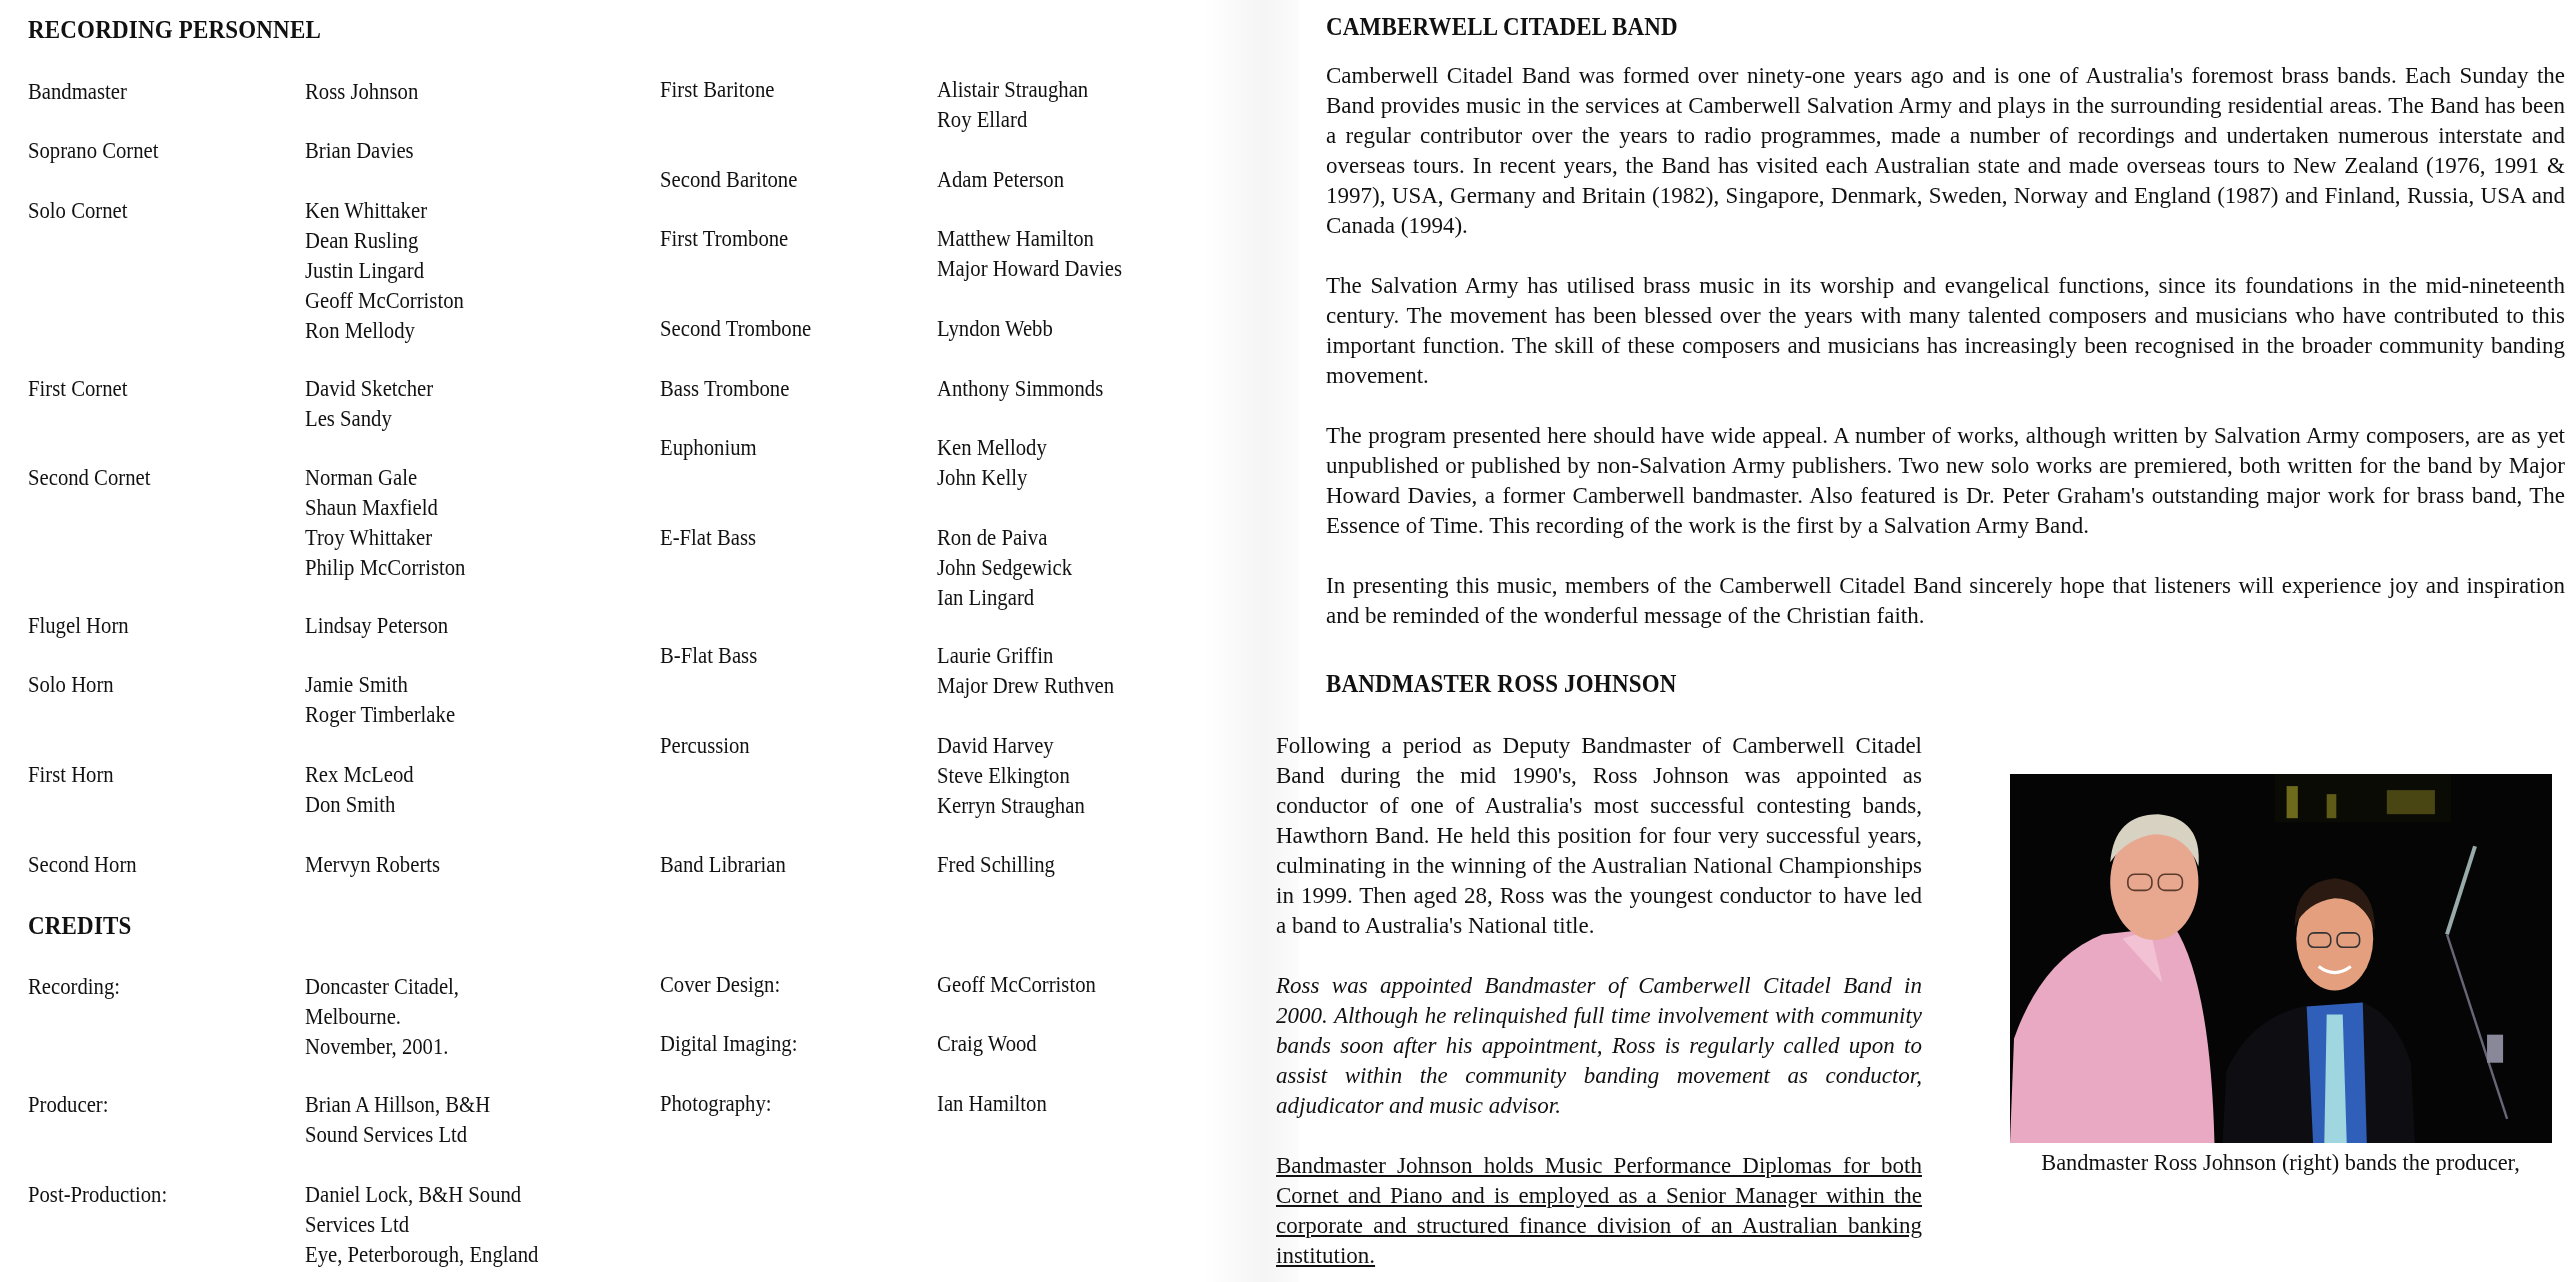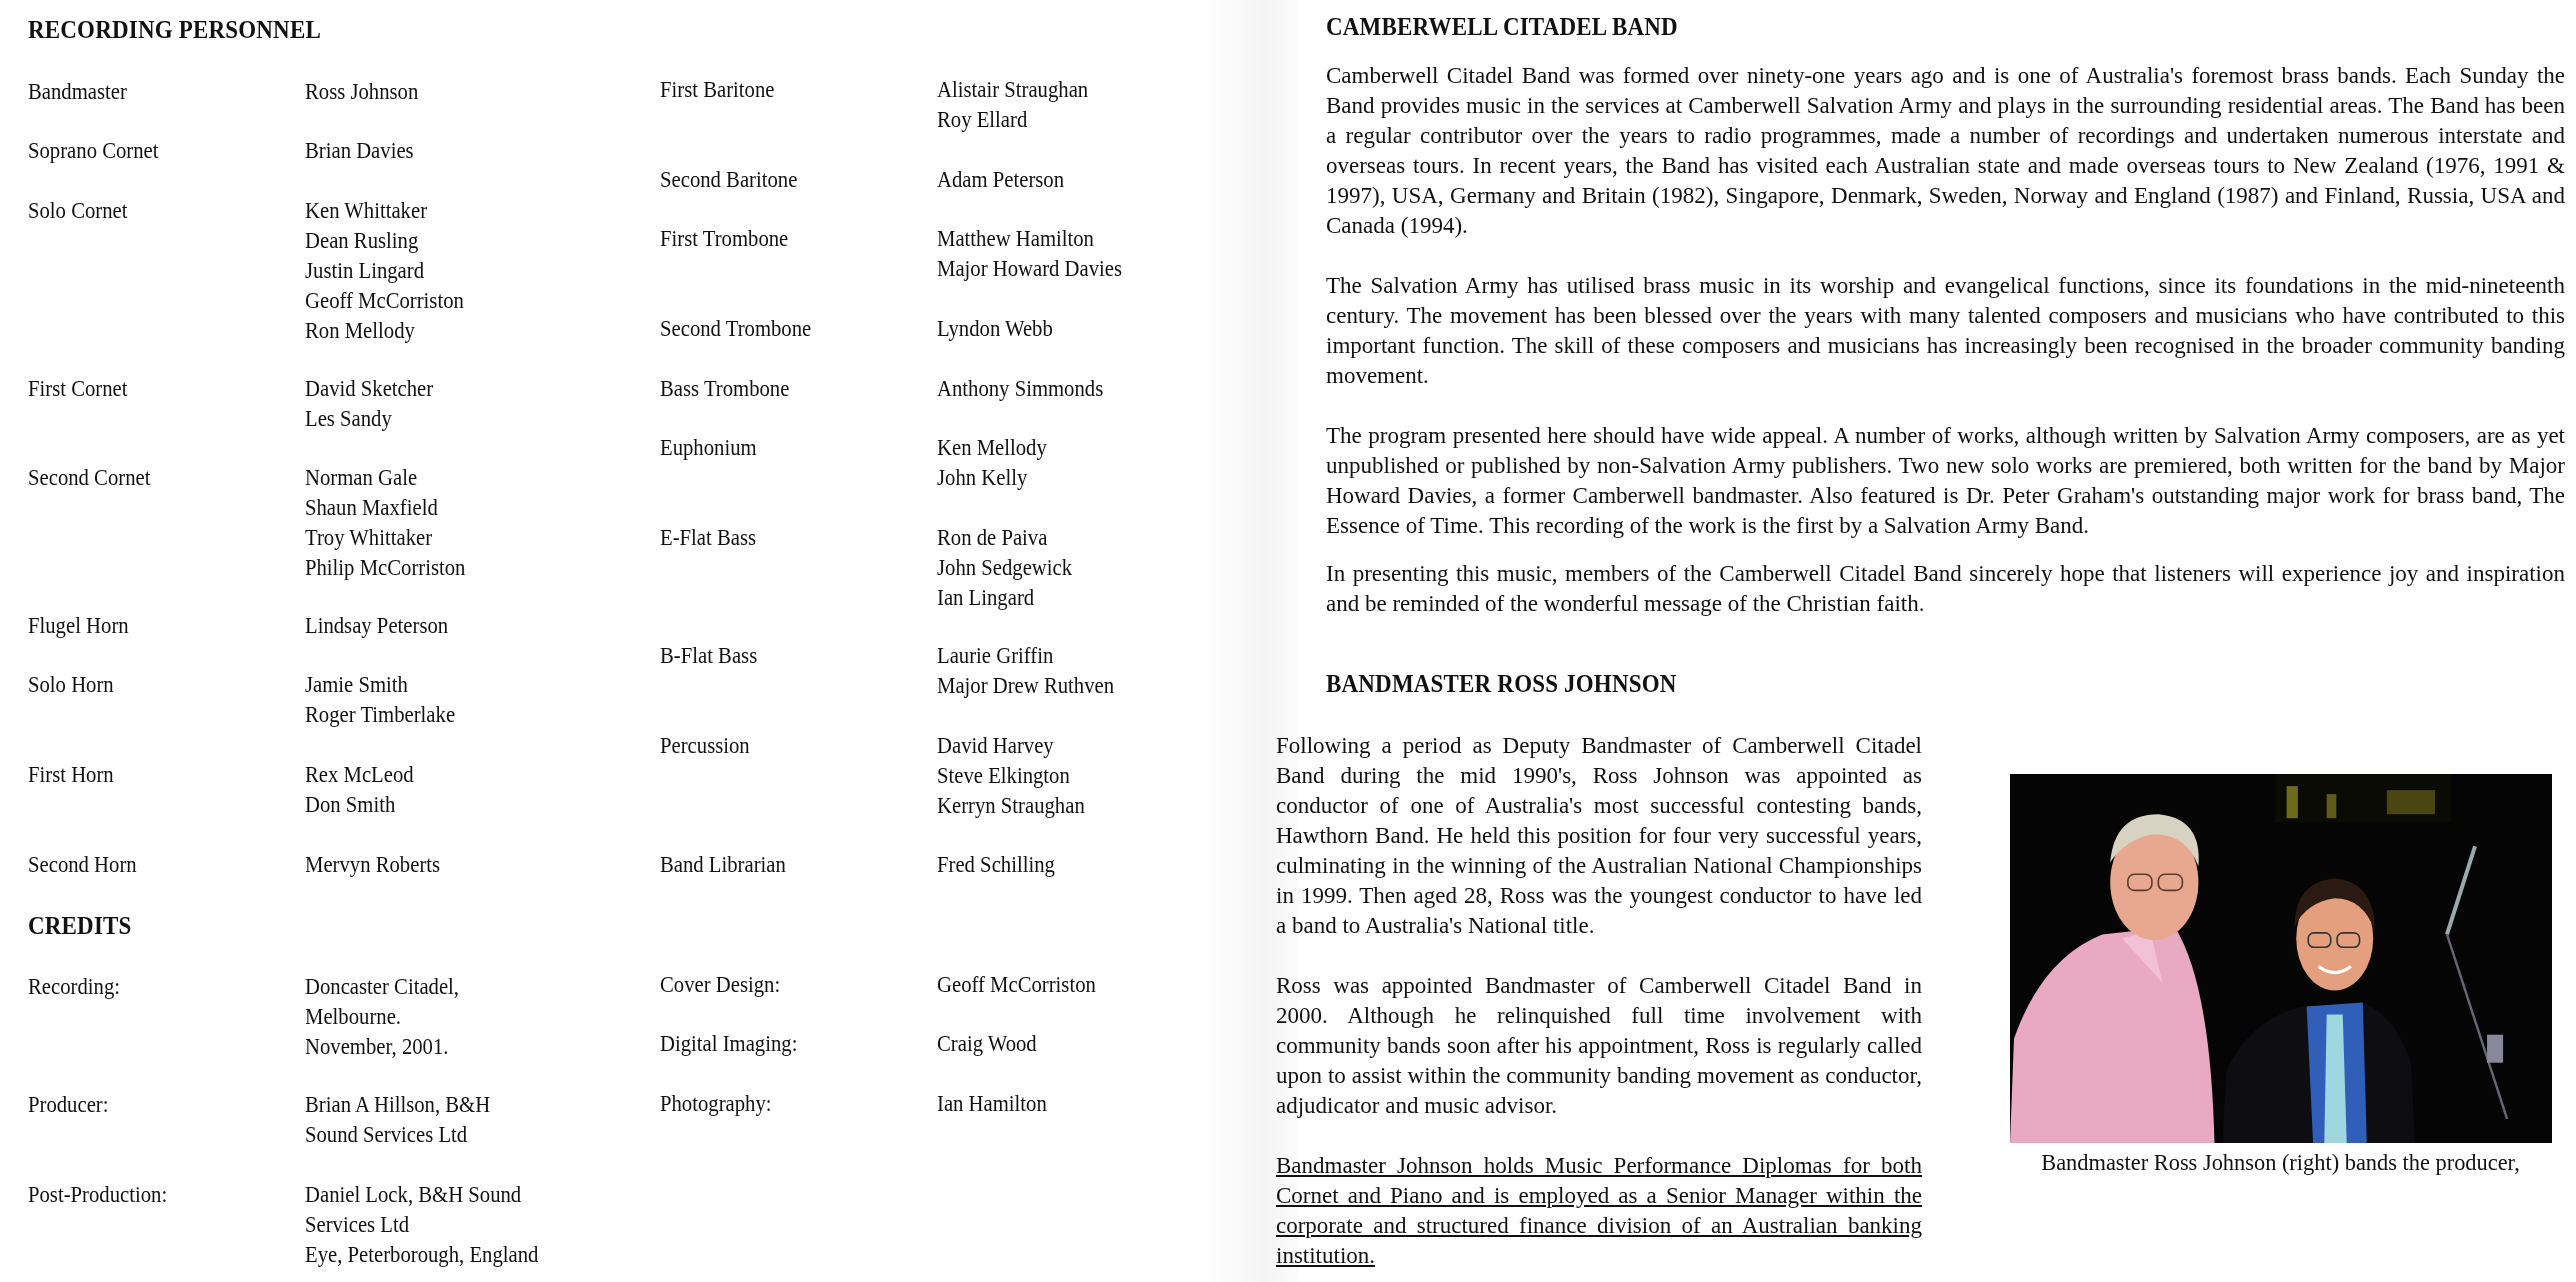--- a/index.html
+++ b/index.html
@@ -231,28 +231,28 @@
 <div class="gutter-shade"></div>
 
 <div class="page-right"></div>
 
 <div class="heading" style="left:1326px; top:13px;">CAMBERWELL CITADEL BAND</div>
 
 <div class="article" style="top:61px;">
   <p>Camberwell Citadel Band was formed over ninety-one years ago and is one of Australia's foremost brass bands.  Each Sunday the Band provides music in the services at Camberwell Salvation Army and plays in the surrounding residential areas.  The Band has been a regular contributor over the years to radio programmes, made a number of recordings and undertaken numerous interstate and overseas tours.  In recent years, the Band has visited each Australian state and made overseas tours to New Zealand (1976, 1991 &amp; 1997), USA, Germany and Britain (1982), Singapore, Denmark, Sweden, Norway and England (1987) and Finland, Russia, USA and Canada (1994).</p>
   <p style="margin-top:30px;">The Salvation Army has utilised brass music in its worship and evangelical functions, since its foundations in the mid-nineteenth century.  The movement has been blessed over the years with many talented composers and musicians who have contributed to this important function.  The skill of these composers and musicians has increasingly been recognised in the broader community banding movement.</p>
   <p style="margin-top:30px;">The program presented here should have wide appeal.  A number of works, although written by Salvation Army composers, are as yet unpublished or published by non-Salvation Army publishers.  Two new solo works are premiered, both written for the band by Major Howard Davies, a former Camberwell bandmaster.  Also featured is Dr. Peter Graham's outstanding major work for brass band, The Essence of Time.  This recording of the work is the first by a Salvation Army Band.</p>
-  <p style="margin-top:18px;">In presenting this music, members of the Camberwell Citadel Band sincerely hope that listeners will experience joy and inspiration and be reminded of the wonderful message of the Christian faith.</p>
+  <p style="margin-top:30px;">In presenting this music, members of the Camberwell Citadel Band sincerely hope that listeners will experience joy and inspiration and be reminded of the wonderful message of the Christian faith.</p>
 </div>
 
 <div class="heading" style="left:1326px; top:670px;">BANDMASTER ROSS JOHNSON</div>
 
 <div class="bio" style="top:731px;">
   <p>Following a period as Deputy Bandmaster of Camberwell Citadel Band during the mid 1990's, Ross Johnson was appointed as conductor of one of Australia's most successful contesting bands, Hawthorn Band.  He held this position for four very successful years, culminating in the winning of the Australian National Championships in 1999.  Then aged 28, Ross was the youngest conductor to have led a band to Australia's National title.</p>
-  <p style="margin-top:30px;">Ross was appointed Bandmaster of Camberwell Citadel Band in 2000.  Although he relinquished full time involvement with community bands soon after his appointment, Ross is regularly called upon to assist within the community banding movement as conductor, adjudicator and music advisor.</p>
+  <p style="margin-top:30px;font-style:italic;">Ross was appointed Bandmaster of Camberwell Citadel Band in 2000.  Although he relinquished full time involvement with community bands soon after his appointment, Ross is regularly called upon to assist within the community banding movement as conductor, adjudicator and music advisor.</p>
   <p style="margin-top:30px;text-decoration:underline;">Bandmaster Johnson holds Music Performance Diplomas for both Cornet and Piano and is employed as a Senior Manager within the corporate and structured finance division of an Australian banking institution.</p>
 </div>
 
 <div class="photo">
   <svg width="542" height="369" viewBox="0 0 676 460">
     <rect x="0" y="0" width="676" height="460" fill="#050505"></rect>
 
     <rect x="330" y="0" width="220" height="60" fill="#0b0b06"></rect>
     <rect x="345" y="15" width="14" height="40" fill="#6e6a1c"></rect>
     <rect x="395" y="25" width="12" height="30" fill="#5e5a18"></rect>

